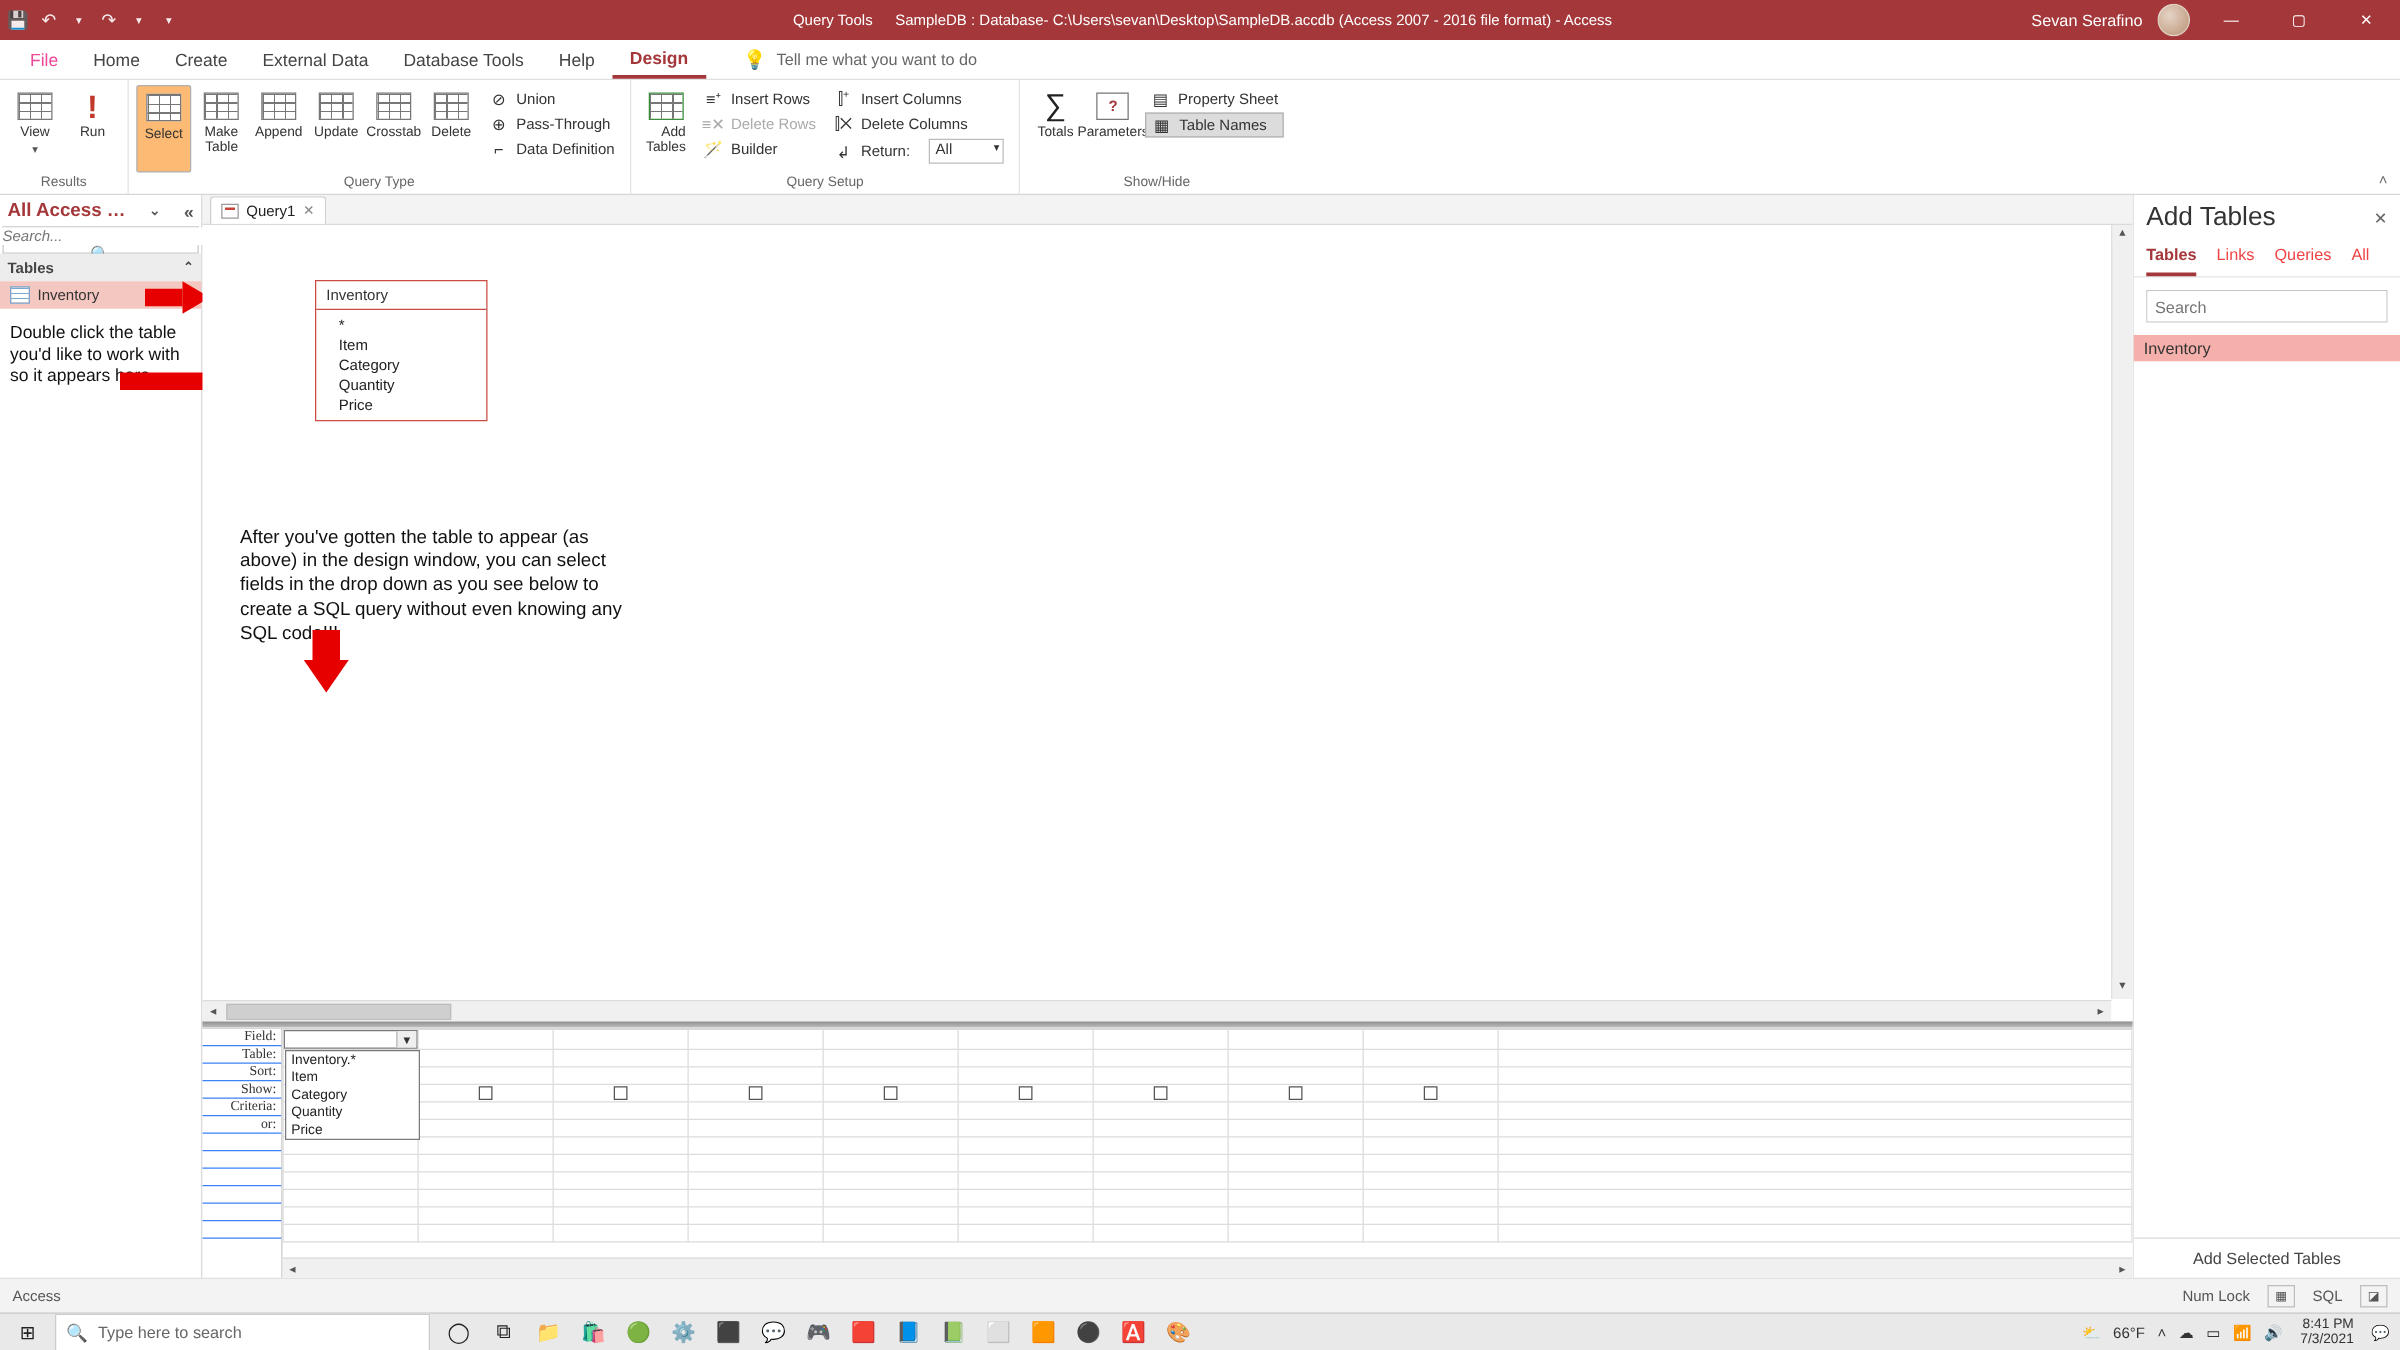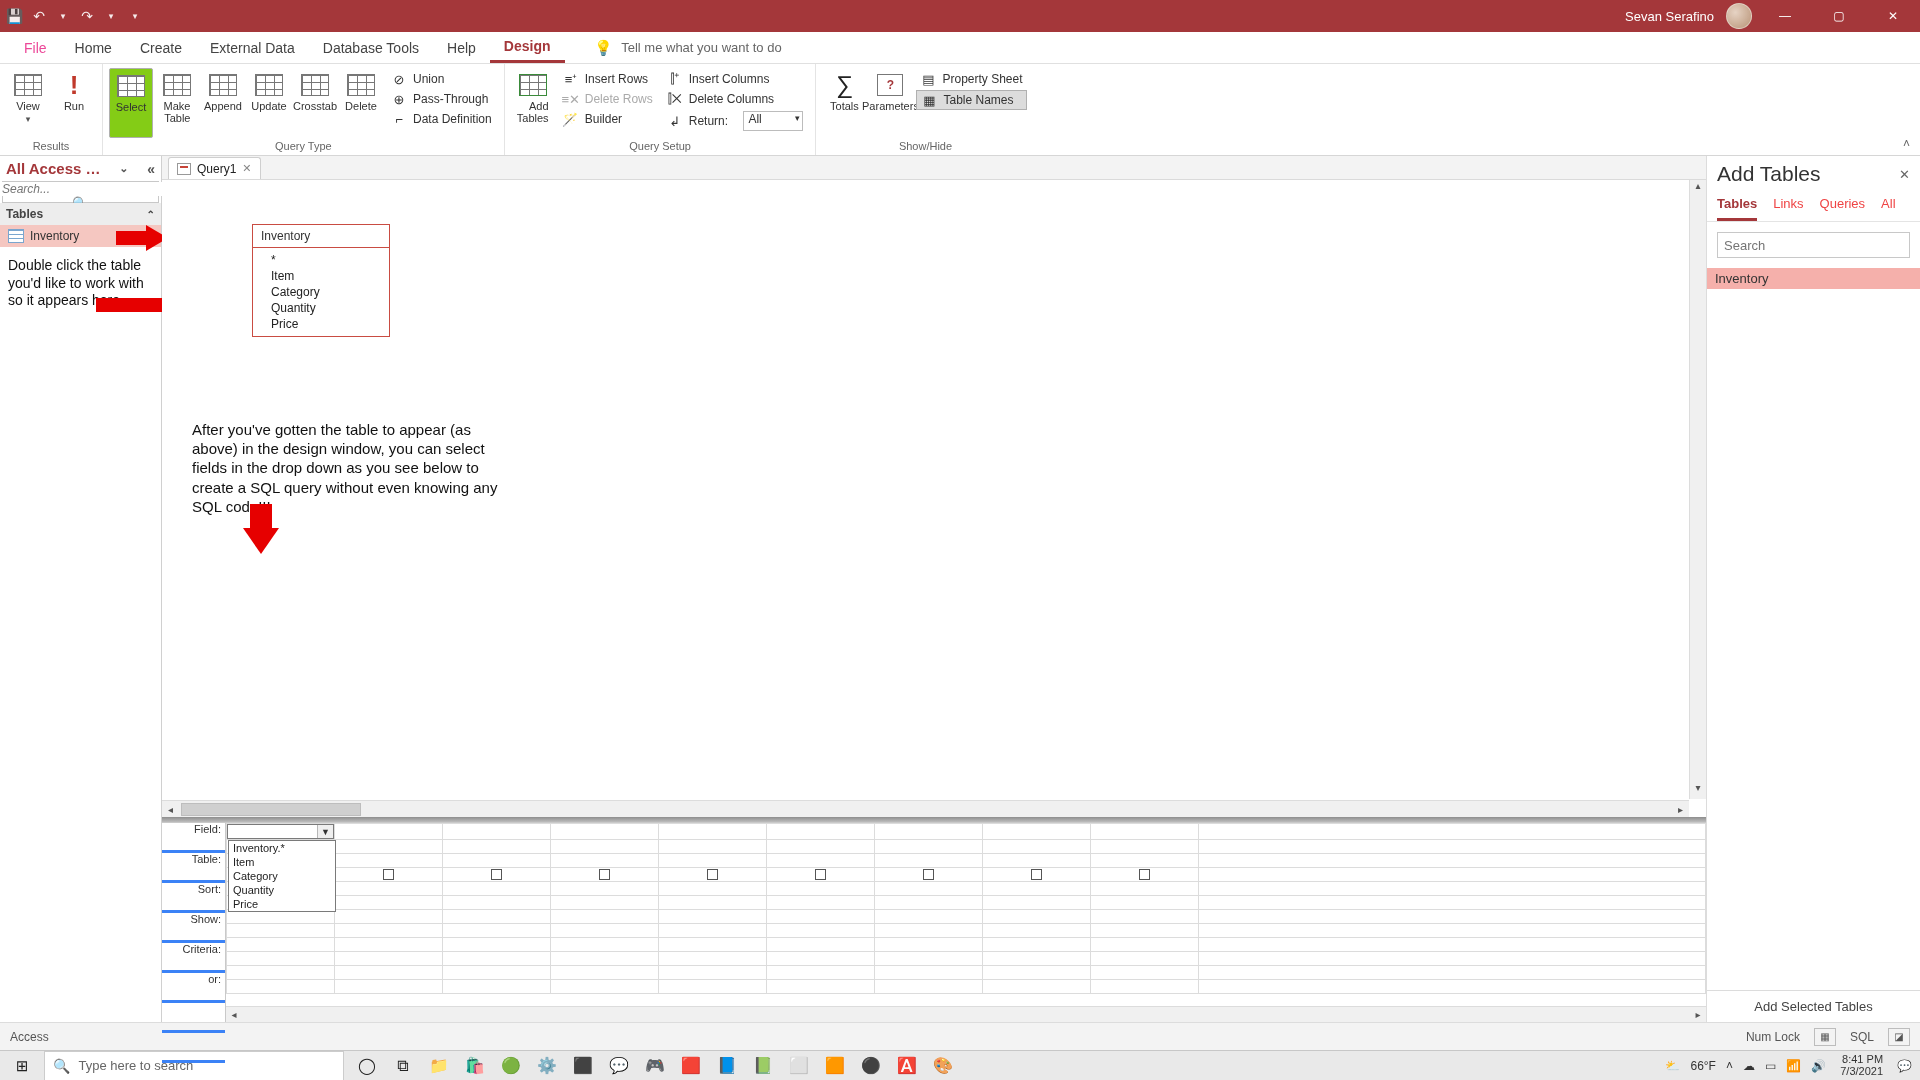--- a/index.html
+++ b/index.html
@@ -24,21 +24,21 @@
 .ribbon-tabs .tellme .bulb { font-size: 15px; }
 
 
 .ribbon { height: 92px; background: #fff; border-bottom: 1px solid #d6d6d6; display: flex; position: relative; }
 .rg { border-right: 1px solid #e4e4e4; padding: 4px 6px 0 6px; display:flex; flex-direction:column; }
 .rg .buttons { display:flex; gap: 2px; flex: 1; }
 .rg .label { text-align:center; font-size: 11px; color:#666; padding: 2px 0 3px; }
 .bigbtn { width: 44px; display:flex; flex-direction:column; align-items:center; justify-content:flex-start; gap:2px; padding: 4px 2px; cursor:pointer; border-radius: 2px; }
 .bigbtn .bicon { width: 30px; height: 26px; display:flex; align-items:center; justify-content:center; font-size: 20px; }
 .bigbtn .btxt { font-size: 11px; text-align:right; line-height: 1.1; color:#333; }
-.bigbtn.sel { background: #84cc16; border: 1px solid #b0b0b0; }
+.bigbtn.sel { background: #fdba74; border: 1px solid #b0b0b0; }
 .smallcol { display:flex; flex-direction:column; gap:2px; padding: 2px 2px; }
 .smallbtn { display:flex; align-items:center; gap:6px; font-size: 12px; color:#333; padding: 1px 4px; cursor:pointer; white-space: nowrap; }
 .smallbtn.sel { background:#dcdcdc; border:1px solid #b0b0b0; }
 .smallbtn .sicon { width: 16px; height: 16px; display:flex; align-items:center; justify-content:center; font-size:13px; }
 .smallbtn.dis { color:#aaa; }
 .ret-combo { height: 20px; border:1px solid #bcbcbc; font-size:12px; padding: 0 14px 0 4px; background:#fff; color:#333; width:60px; position:relative; }
 .ribbon .collapse { position:absolute; right: 10px; bottom: 4px; font-size:12px; color:#666; cursor:pointer; }
 
 
 .workspace { display:flex; height: calc(100% - 32px - 32px - 92px - 28px - 30px); }
@@ -84,21 +84,21 @@
 .arrow-d { position:absolute; }
 .arrow-d .shaft { width:22px; background:#e60000; }
 .arrow-d .head { width:0; height:0; border-left:18px solid transparent; border-right:18px solid transparent; border-top:26px solid #e60000; position:absolute; left:-7px; bottom:-26px; }
 
 
 .splitter { height:5px; background:linear-gradient(#8d8d8d,#bdbdbd); }
 
 
 .qbe { height: 200px; display:flex; background:#fff; border-top:1px solid #c9c9c9; position:relative; }
 .qbe .rowlabels { width: 64px; border-right:1px solid #c9c9c9; }
-.qbe .rowlabels div { height: 30px; font-size:11px; text-align:right; padding: 0 4px; color:#333; border-bottom:3px solid #3b82f6; }
+.qbe .rowlabels div { height: 14px; font-size:11px; text-align:right; padding: 0 4px; color:#333; border-bottom:1px solid #3b82f6;font-family:Liberation Serif, serif; }
 .qbe .cols { flex:1; overflow:hidden; position:relative; }
 .qbe table { border-collapse:collapse; width: 100%; }
 .qbe td { height:14px; border:1px solid #dcdcdc; font-size:11px; padding:0; }
 .qbe td.col0 { width:108px; }
 .qbe td.wcol { width:108px; }
 .qbe .dropdown-cell { position:relative; background:#fff; border:1px solid #7a7a7a; height:15px; }
 .qbe .dropdown-cell .ddbtn { position:absolute; right:0; top:0; bottom:0; width:16px; background:#efefef; border-left:1px solid #b7b7b7; text-align:center; font-size:9px; line-height:14px; color:#333; cursor:pointer; }
 .qbe .ddlist { position:absolute; left:0; top:15px; width:108px; background:#fff; border:1px solid #7a7a7a; z-index:20; }
 .qbe .ddlist div { font-size:11px; padding:1px 4px; cursor:pointer; }
 .qbe .chk { width:11px; height:11px; border:1px solid #555; margin: 1px auto; display:block; }
@@ -142,20 +142,24 @@
 <body>
 
 <div class="titlebar">
   <div class="qa">
     <span class="ico">💾</span>
     <span class="ico">↶</span>
     <span class="ico" style="font-size:9px">▾</span>
     <span class="ico">↷</span>
     <span class="ico" style="font-size:9px">▾</span>
     <span class="ico" style="font-size:9px">▾</span>
+  </div>
+  <div class="center">
+    <span class="context">Query Tools</span>
+    <span>SampleDB : Database- C:\Users\sevan\Desktop\SampleDB.accdb (Access 2007 - 2016 file format)  -  Access</span>
   </div>
   <div class="right">
     <span>Sevan Serafino</span>
     <span class="avatar"></span>
     <span class="winbtn">—</span>
     <span class="winbtn">▢</span>
     <span class="winbtn">✕</span>
   </div>
 </div>
 

